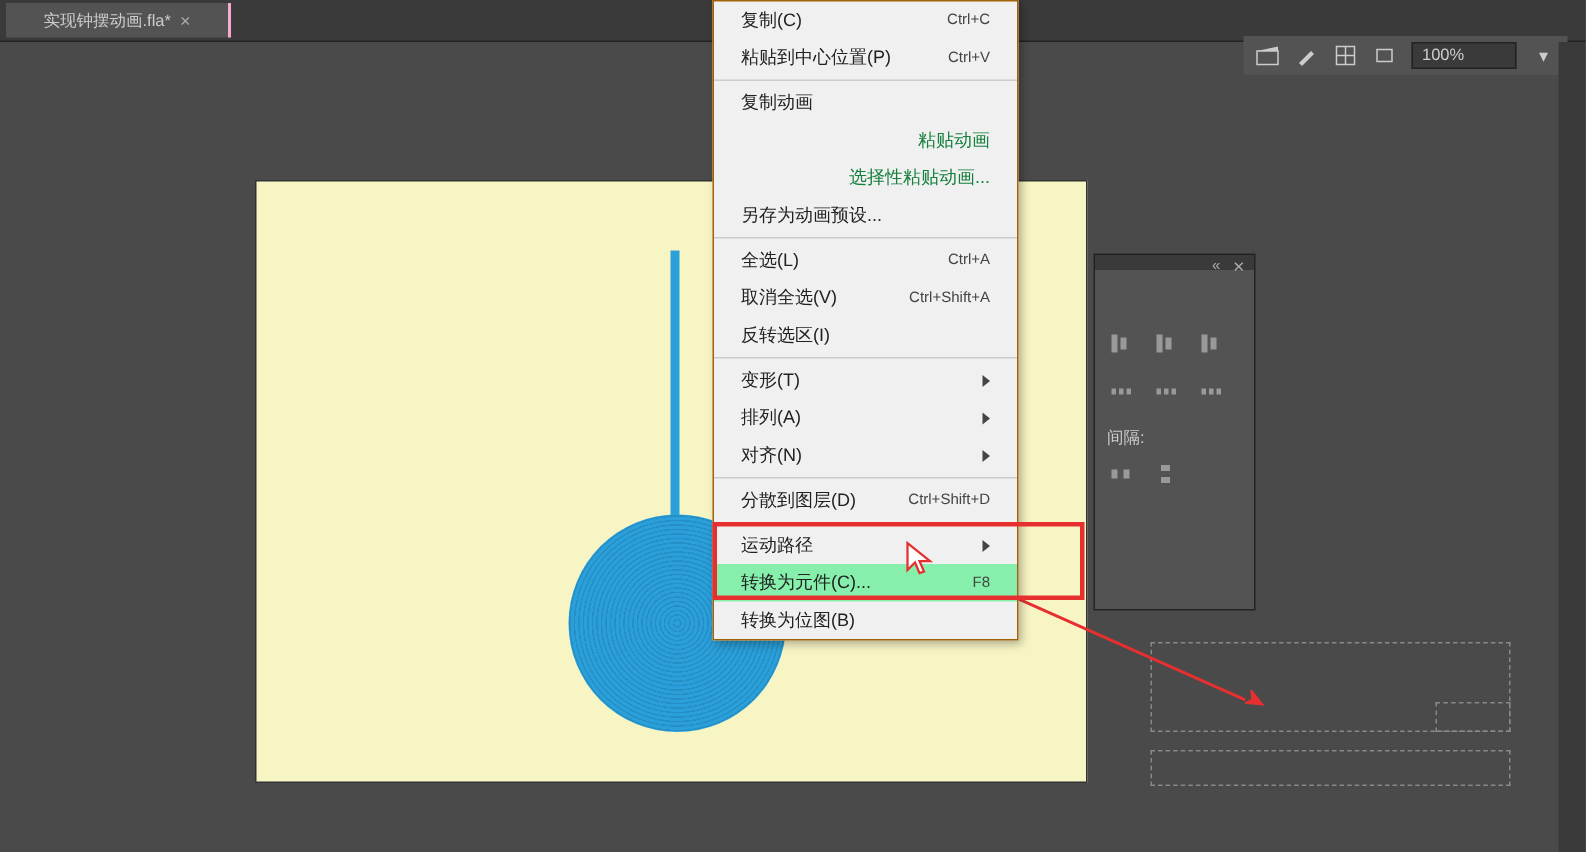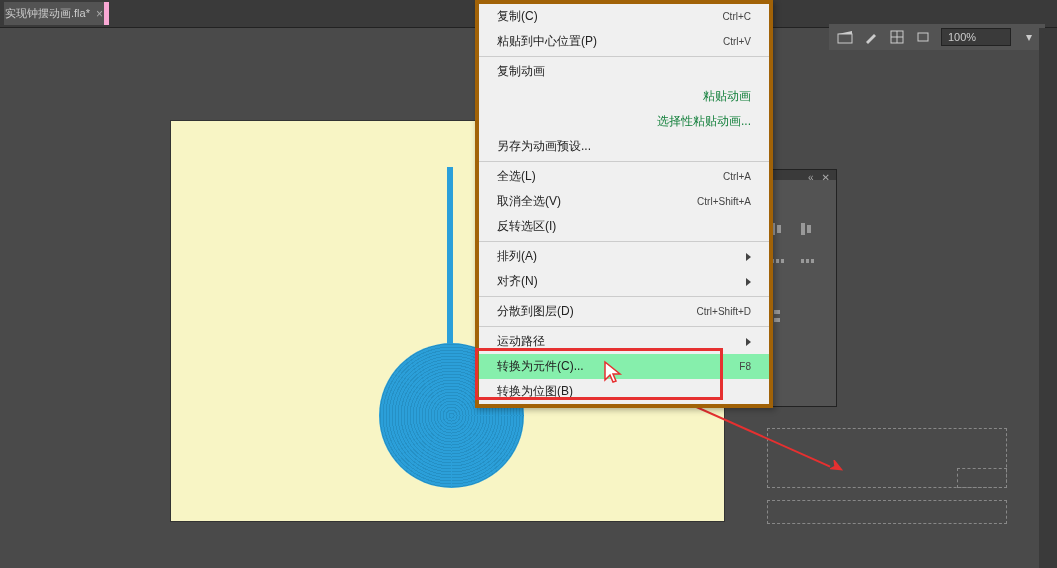--- a/index.html
+++ b/index.html
@@ -16,23 +16,23 @@
       background: #3a3a3a;
       height: 28px;
       display: flex;
       align-items: center;
       padding-left: 4px;
       border-bottom: 1px solid #222;
     }
     .tab {
       background: #535353;
       color: #ccc;
-      padding: 4px 1px;
+      padding: 4px 25px;
       font-size: 11px;
-      border-right: 5px solid #f9a8d4;
+      border-right: 2px solid #f9a8d4;
       display: flex;
       align-items: center;
       gap: 6px;
     }
     .tab-close { color: #aaa; font-size: 12px; }
     .toolbar-right {
       position: absolute;
       top: 24px;
       right: 12px;
       display: flex;
@@ -91,23 +91,23 @@
       width: 145px;
       height: 145px;
       border-radius: 50%;
       background: radial-gradient(circle, #2b9fd9 0%, #2792c8 100%);
       background-image: repeating-radial-gradient(circle at center, #2b9fd9 0px, #2b9fd9 2px, #2590c5 2px, #2590c5 3px);
     }
     .context-menu {
       position: absolute;
       top: 0;
       left: 475px;
-      width: 298px;
+      width: 204px;
       background: #f0f0f0;
-      border: 4px solid #a16207;
+      border: 1px solid #a16207;
       box-shadow: 2px 2px 6px rgba(0,0,0,0.3);
       z-index: 100;
     }
     .menu-item {
       display: flex;
       justify-content: space-between;
       align-items: center;
       padding: 4px 18px;
       color: #222;
       font-size: 12px;
@@ -361,20 +361,24 @@
     </div>
     <div class="menu-item">
       <span>取消全选(V)</span>
       <span class="shortcut">Ctrl+Shift+A</span>
     </div>
     <div class="menu-item">
       <span>反转选区(I)</span>
     </div>
     <div class="menu-sep"></div>
     <div class="menu-item">
+      <span>变形(T)</span>
+      <span class="submenu-arrow"></span>
+    </div>
+    <div class="menu-item">
       <span>排列(A)</span>
       <span class="submenu-arrow"></span>
     </div>
     <div class="menu-item">
       <span>对齐(N)</span>
       <span class="submenu-arrow"></span>
     </div>
     <div class="menu-sep"></div>
     <div class="menu-item">
       <span>分散到图层(D)</span>

